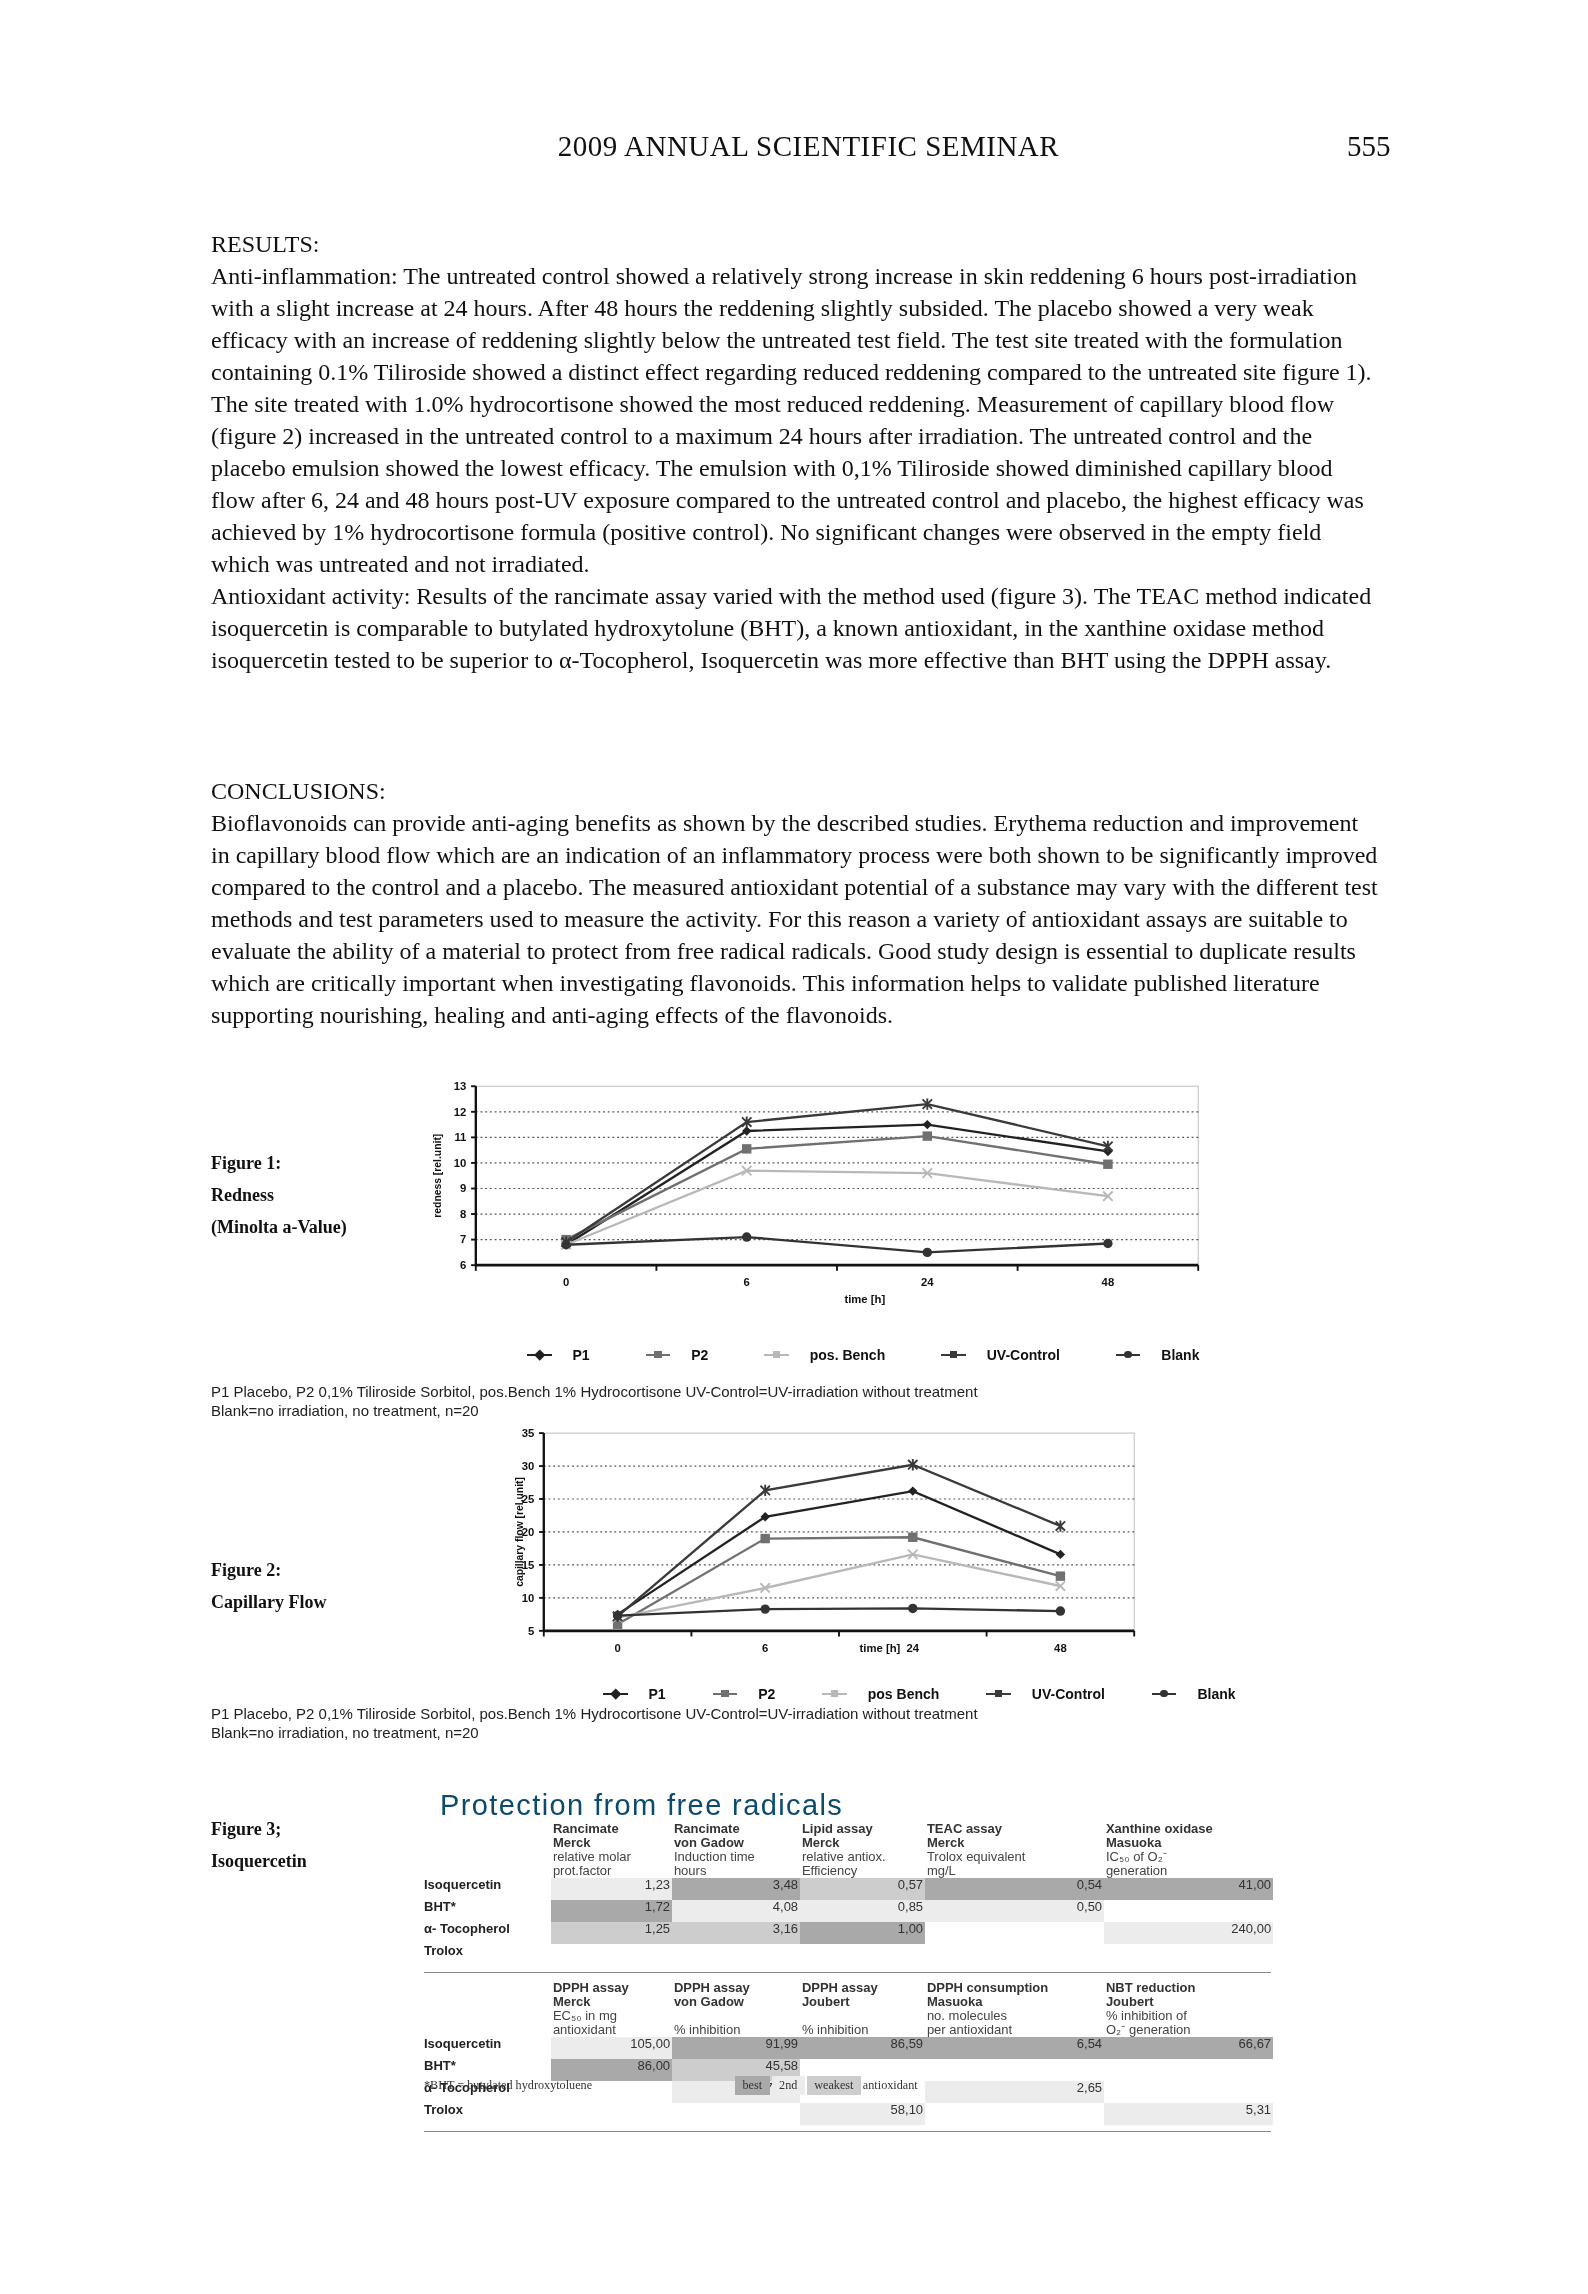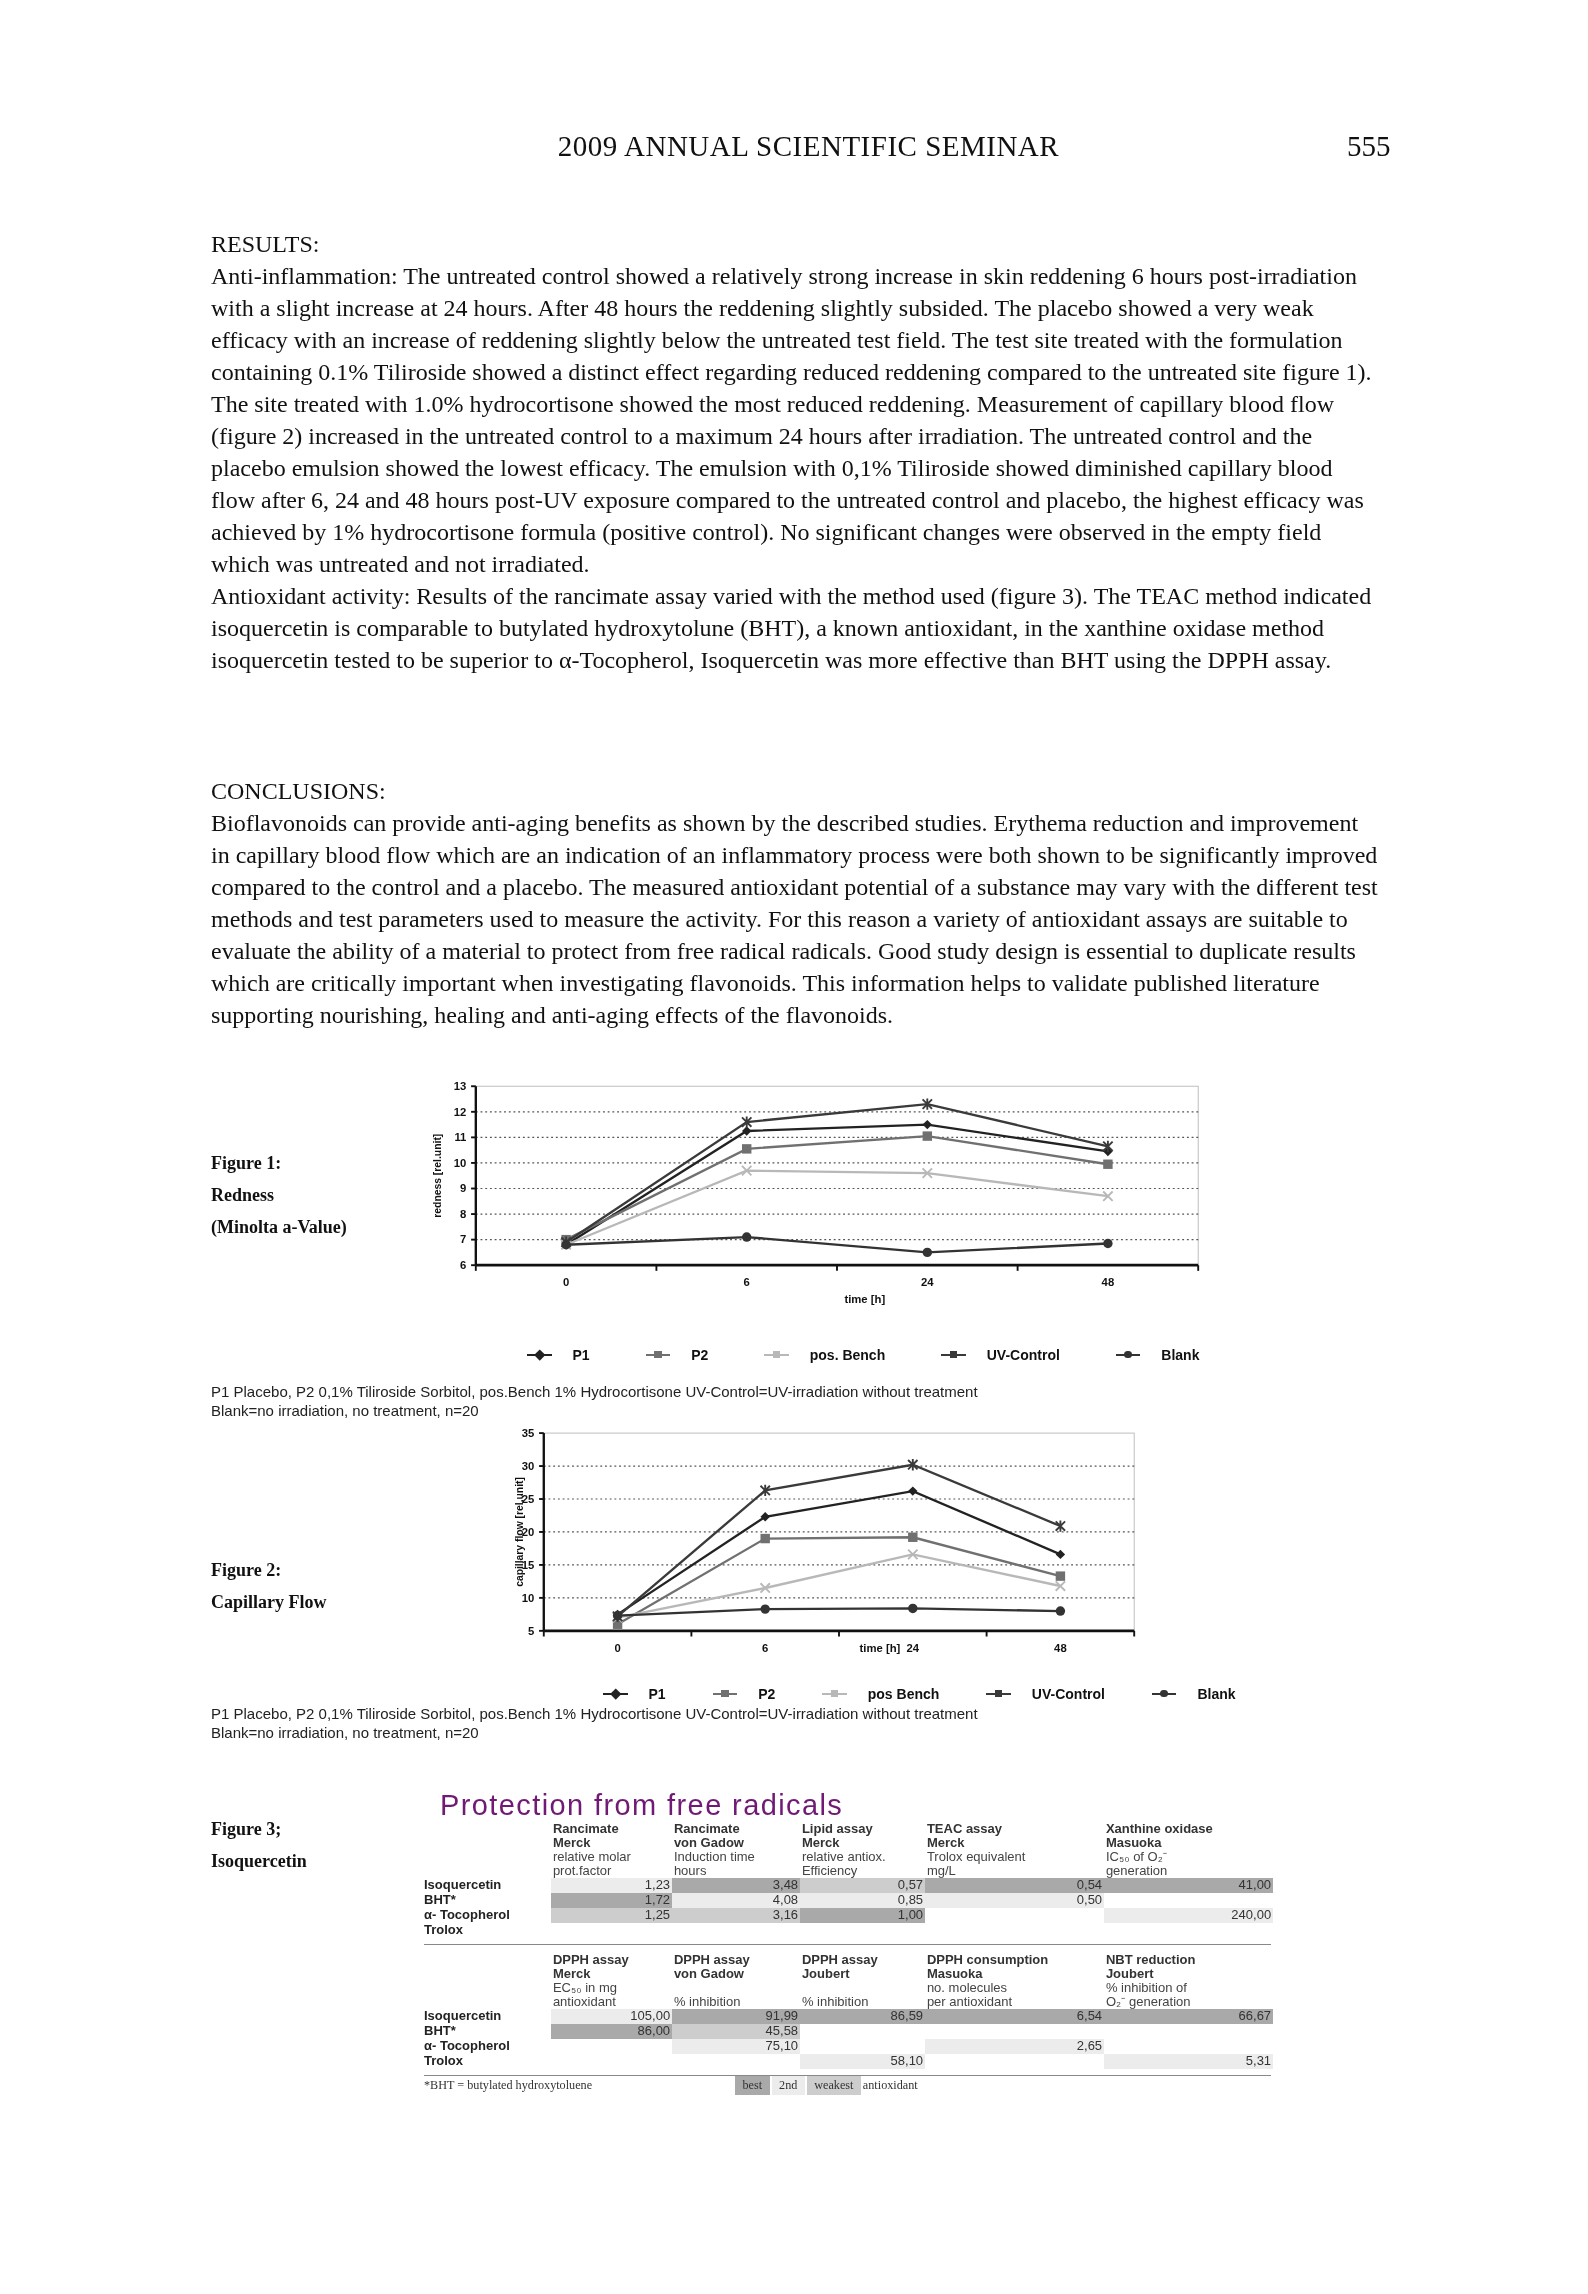--- a/index.html
+++ b/index.html
@@ -9,26 +9,26 @@
   .body{position:absolute;left:211px;width:1168px;font-size:24px;line-height:32px;}
   .body p{margin:0;}
   .figlabel{position:absolute;left:211px;font-weight:bold;font-size:18px;line-height:32px;}
   .caption{position:absolute;left:211px;font-family:"Liberation Sans",sans-serif;font-size:15px;line-height:19px;color:#222;}
   svg text{font-family:"Liberation Sans",sans-serif;}
   .legend{position:absolute;font-family:"Liberation Sans",sans-serif;font-size:14px;font-weight:bold;display:flex;gap:56px;align-items:center;}
   .legend .it{display:flex;align-items:center;gap:21px;}
   .legend .sw{display:inline-block;width:24.5px;height:2.8px;position:relative;}
   .legend .sw i{position:absolute;left:8.5px;top:-2.8px;width:7.5px;height:7.5px;}
   .tbl{position:absolute;left:424px;top:1789px;width:847px;font-family:"Liberation Sans",sans-serif;}
-  .tbl .title{font-size:29px;letter-spacing:1.4px;margin-left:16px;color:#701a75;}
+  .tbl .title{font-size:29px;letter-spacing:1.4px;margin-left:16px;color:#0c4a6e;}
   .grid{display:grid;grid-template-columns:127px 121px 128px 125px 179px 169px;font-size:13px;line-height:14px;}
   .grid .h{font-weight:bold;color:#333;padding-left:1.9px;}
   .grid .s{color:#444;padding-left:1.9px;}
   .grid .rl{font-weight:bold;color:#222;font-size:13px;}
-  .grid .v{text-align:right;padding-right:1.9px;color:#333;height:15px;}
+  .grid .v{text-align:right;padding-right:1.9px;color:#333;height:22px;}
   .best{background:#a9a9a9;}
   .second{background:#ececec;}
   .weak{background:#cdcdcd;}
   .hr{height:1.9px;background:#888;margin:5.6px 0 7.5px 0;}
   .foot{font-family:Liberation Serif, serif;font-size:12.2px;color:#333;position:absolute;left:424px;top:2076px;display:flex;align-items:center;}
   .foot .key{padding:1.9px 7.5px;margin-right:1.9px;}
 </style>
 </head>
 <body>
 

